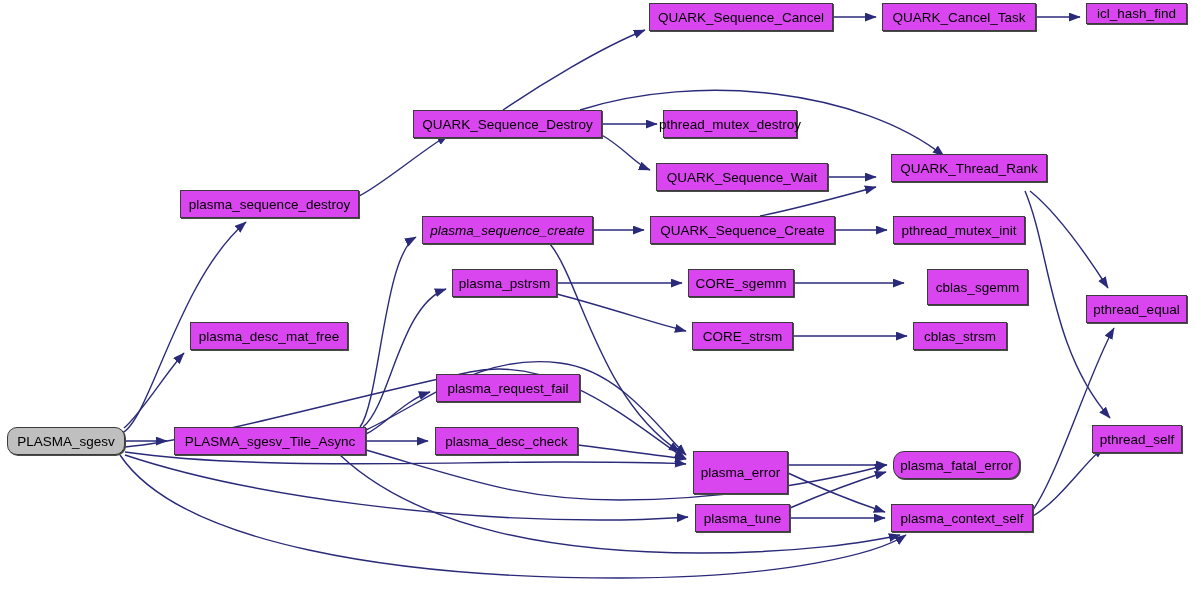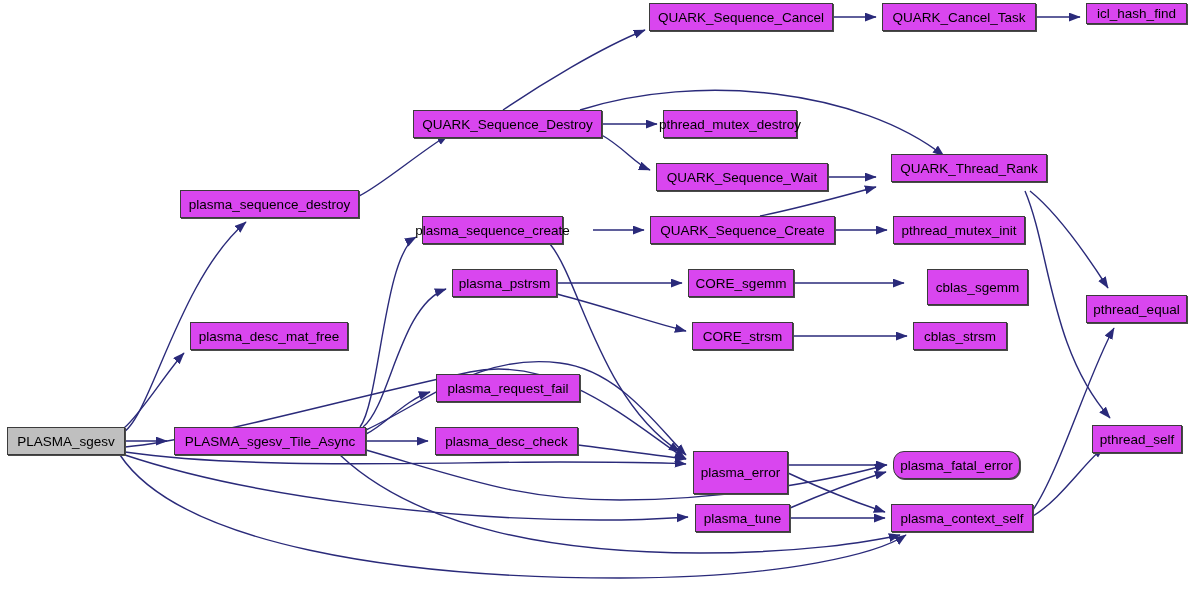--- a/index.html
+++ b/index.html
@@ -3,21 +3,21 @@
 <meta charset="utf-8">
 <style>
   html,body{margin:0;padding:0;background:#ffffff;}
   #canvas{position:relative;width:1195px;height:603px;background:#ffffff;
           font-family:"Liberation Sans",sans-serif;overflow:hidden;}
   svg#edges{position:absolute;left:0;top:0;width:1195px;height:603px;}
   .node{position:absolute;box-sizing:border-box;border:1px solid #3b3b3b;
         background:#d946ef;display:flex;align-items:center;justify-content:center;
         font-size:13.5px;color:#000000;white-space:nowrap;
         box-shadow:1px 1px 0 0 #4a4a4a;}
-  .node.highlight{background:#bfbfbf;}
+  .node.highlight{background:#bfbfbf;border-radius:10px;}
   .node span{pointer-events:none;}
 </style>
 </head>
 <body>
 
 <div id="canvas">
   <svg id="edges" viewBox="0 0 1195 603" xmlns="http://www.w3.org/2000/svg">
     <defs>
       <marker id="ah" markerWidth="9" markerHeight="9" refX="8" refY="3.2" orient="auto" markerUnits="strokeWidth">
         <path d="M0,0 L8.5,3.2 L0,6.4 z" fill="#2a2a7a"></path>
@@ -77,21 +77,21 @@
       </div>
       <div class="node" style="left: 190px; top: 322px; width: 158px; height: 28px;">
         <span>plasma_desc_mat_free</span>
       </div>
       <div class="node" style="left: 436px; top: 374px; width: 144px; height: 28px;">
         <span>plasma_request_fail</span>
       </div>
       <div class="node" style="left: 435px; top: 427px; width: 143px; height: 28px;">
         <span>plasma_desc_check</span>
       </div>
-      <div class="node" style="left: 422px; top: 216px; width: 141px; height: 28px;">
+      <div class="node" style="left: 422px; top: 216px; width: 171px; height: 28px; font-style: italic;">
         <span>plasma_sequence_create</span>
       </div>
       <div class="node" style="left: 452px; top: 269px; width: 105px; height: 28px;">
         <span>plasma_pstrsm</span>
       </div>
       <div class="node" style="left: 413px; top: 110px; width: 189px; height: 28px;">
         <span>QUARK_Sequence_Destroy</span>
       </div>
       <div class="node" style="left: 649px; top: 3px; width: 184px; height: 28px;">
         <span>QUARK_Sequence_Cancel</span>

